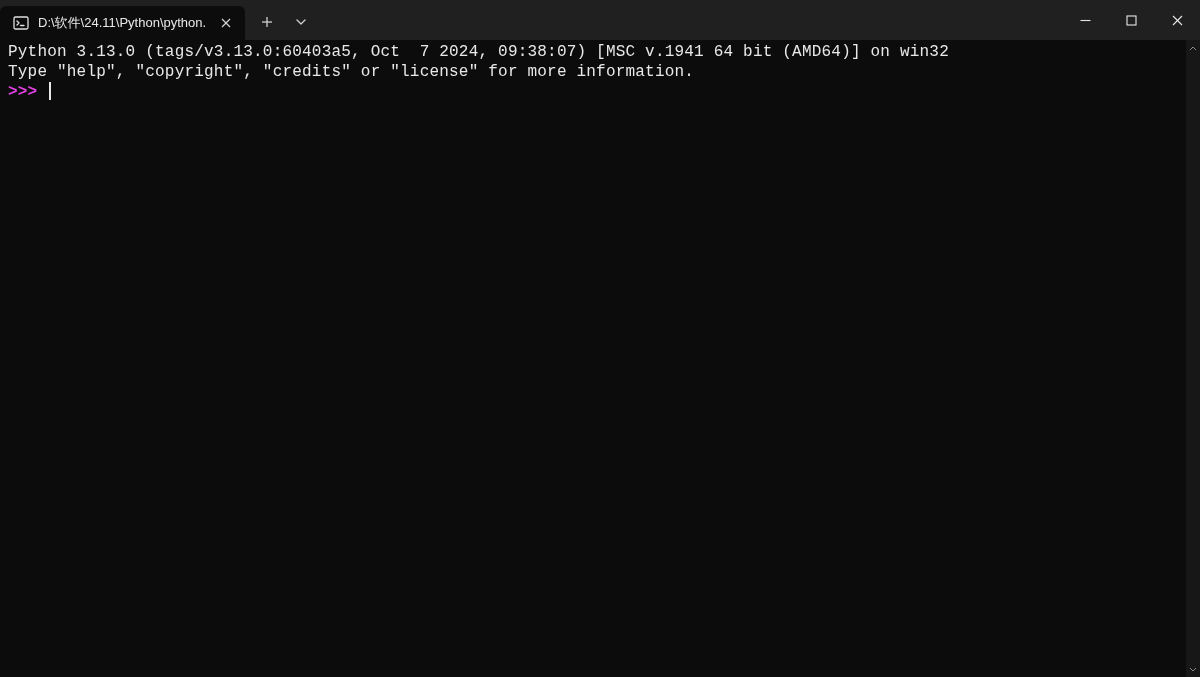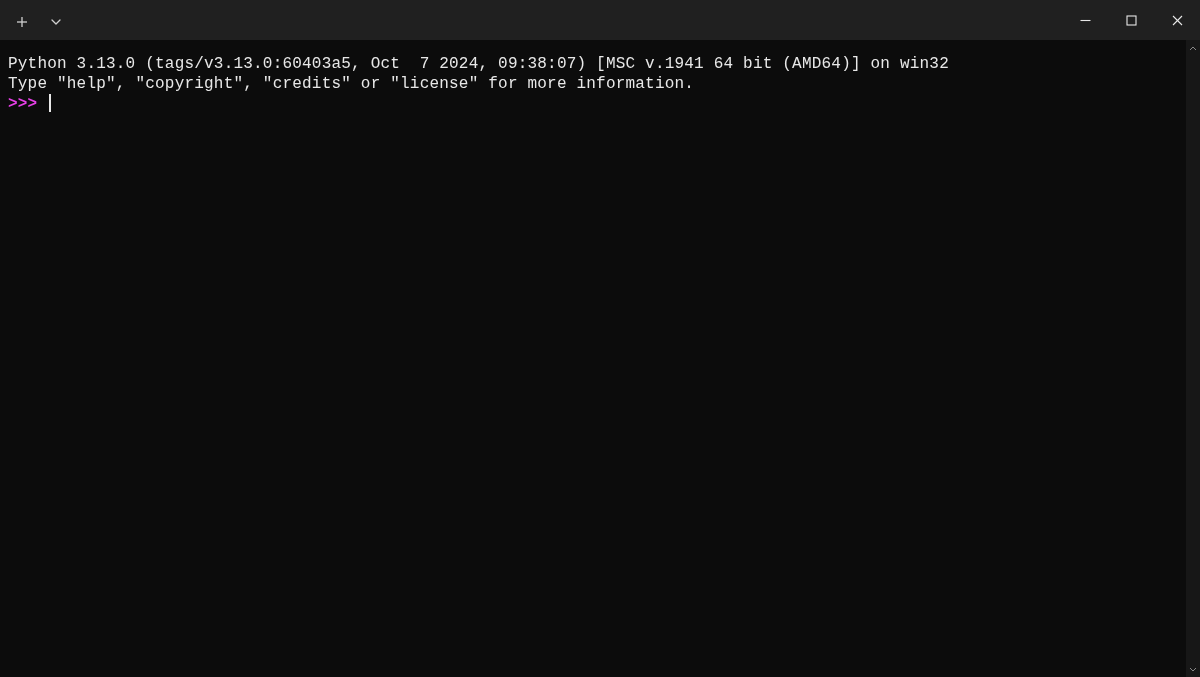--- a/index.html
+++ b/index.html
@@ -86,21 +86,21 @@
       align-items: stretch;
     }
     .window-btn {
       width: 46px;
       display: flex;
       align-items: center;
       justify-content: center;
       color: #e8e8e8;
     }
     .terminal {
-      padding: 14px 8px;
+      padding: 2px 8px;
       color: #e8e8e8;
       font-size: 16px;
       line-height: 20px;
       white-space: pre;
       letter-spacing: 0.2px;
       position: relative;
     }
     .prompt {
       color: #e540e5;
       font-weight: bold;
@@ -131,20 +131,36 @@
       color: #888;
       position: absolute;
     }
     .scroll-arrow.up { top: 0; }
     .scroll-arrow.down { bottom: 0; }
   </style>
 </head>
 <body>
 
 <div class="titlebar">
+  <div class="tab">
+    <span class="tab-icon">
+      <svg width="16" height="16" viewBox="0 0 16 16" fill="none">
+        <rect x="1" y="2" width="14" height="12" rx="1.5" stroke="currentColor" stroke-width="1.3"></rect>
+        <path d="M4 6 L6 8 L4 10" stroke="currentColor" stroke-width="1.3" stroke-linecap="round" stroke-linejoin="round"></path>
+        <line x1="7.5" y1="10.5" x2="11" y2="10.5" stroke="currentColor" stroke-width="1.3" stroke-linecap="round"></line>
+      </svg>
+    </span>
+    <span class="tab-title">D:\软件\24.11\Python\python.</span>
+    <span class="tab-close">
+      <svg width="10" height="10" viewBox="0 0 10 10">
+        <line x1="1" y1="1" x2="9" y2="9" stroke="currentColor" stroke-width="1.2"></line>
+        <line x1="9" y1="1" x2="1" y2="9" stroke="currentColor" stroke-width="1.2"></line>
+      </svg>
+    </span>
+  </div>
   <div class="tab-controls">
     <div class="titlebar-btn">
       <svg width="12" height="12" viewBox="0 0 12 12">
         <line x1="6" y1="1" x2="6" y2="11" stroke="currentColor" stroke-width="1.3"></line>
         <line x1="1" y1="6" x2="11" y2="6" stroke="currentColor" stroke-width="1.3"></line>
       </svg>
     </div>
     <div class="titlebar-btn">
       <svg width="10" height="6" viewBox="0 0 10 6">
         <path d="M1 1 L5 5 L9 1" stroke="currentColor" stroke-width="1.3" fill="none" stroke-linecap="round" stroke-linejoin="round"></path>

